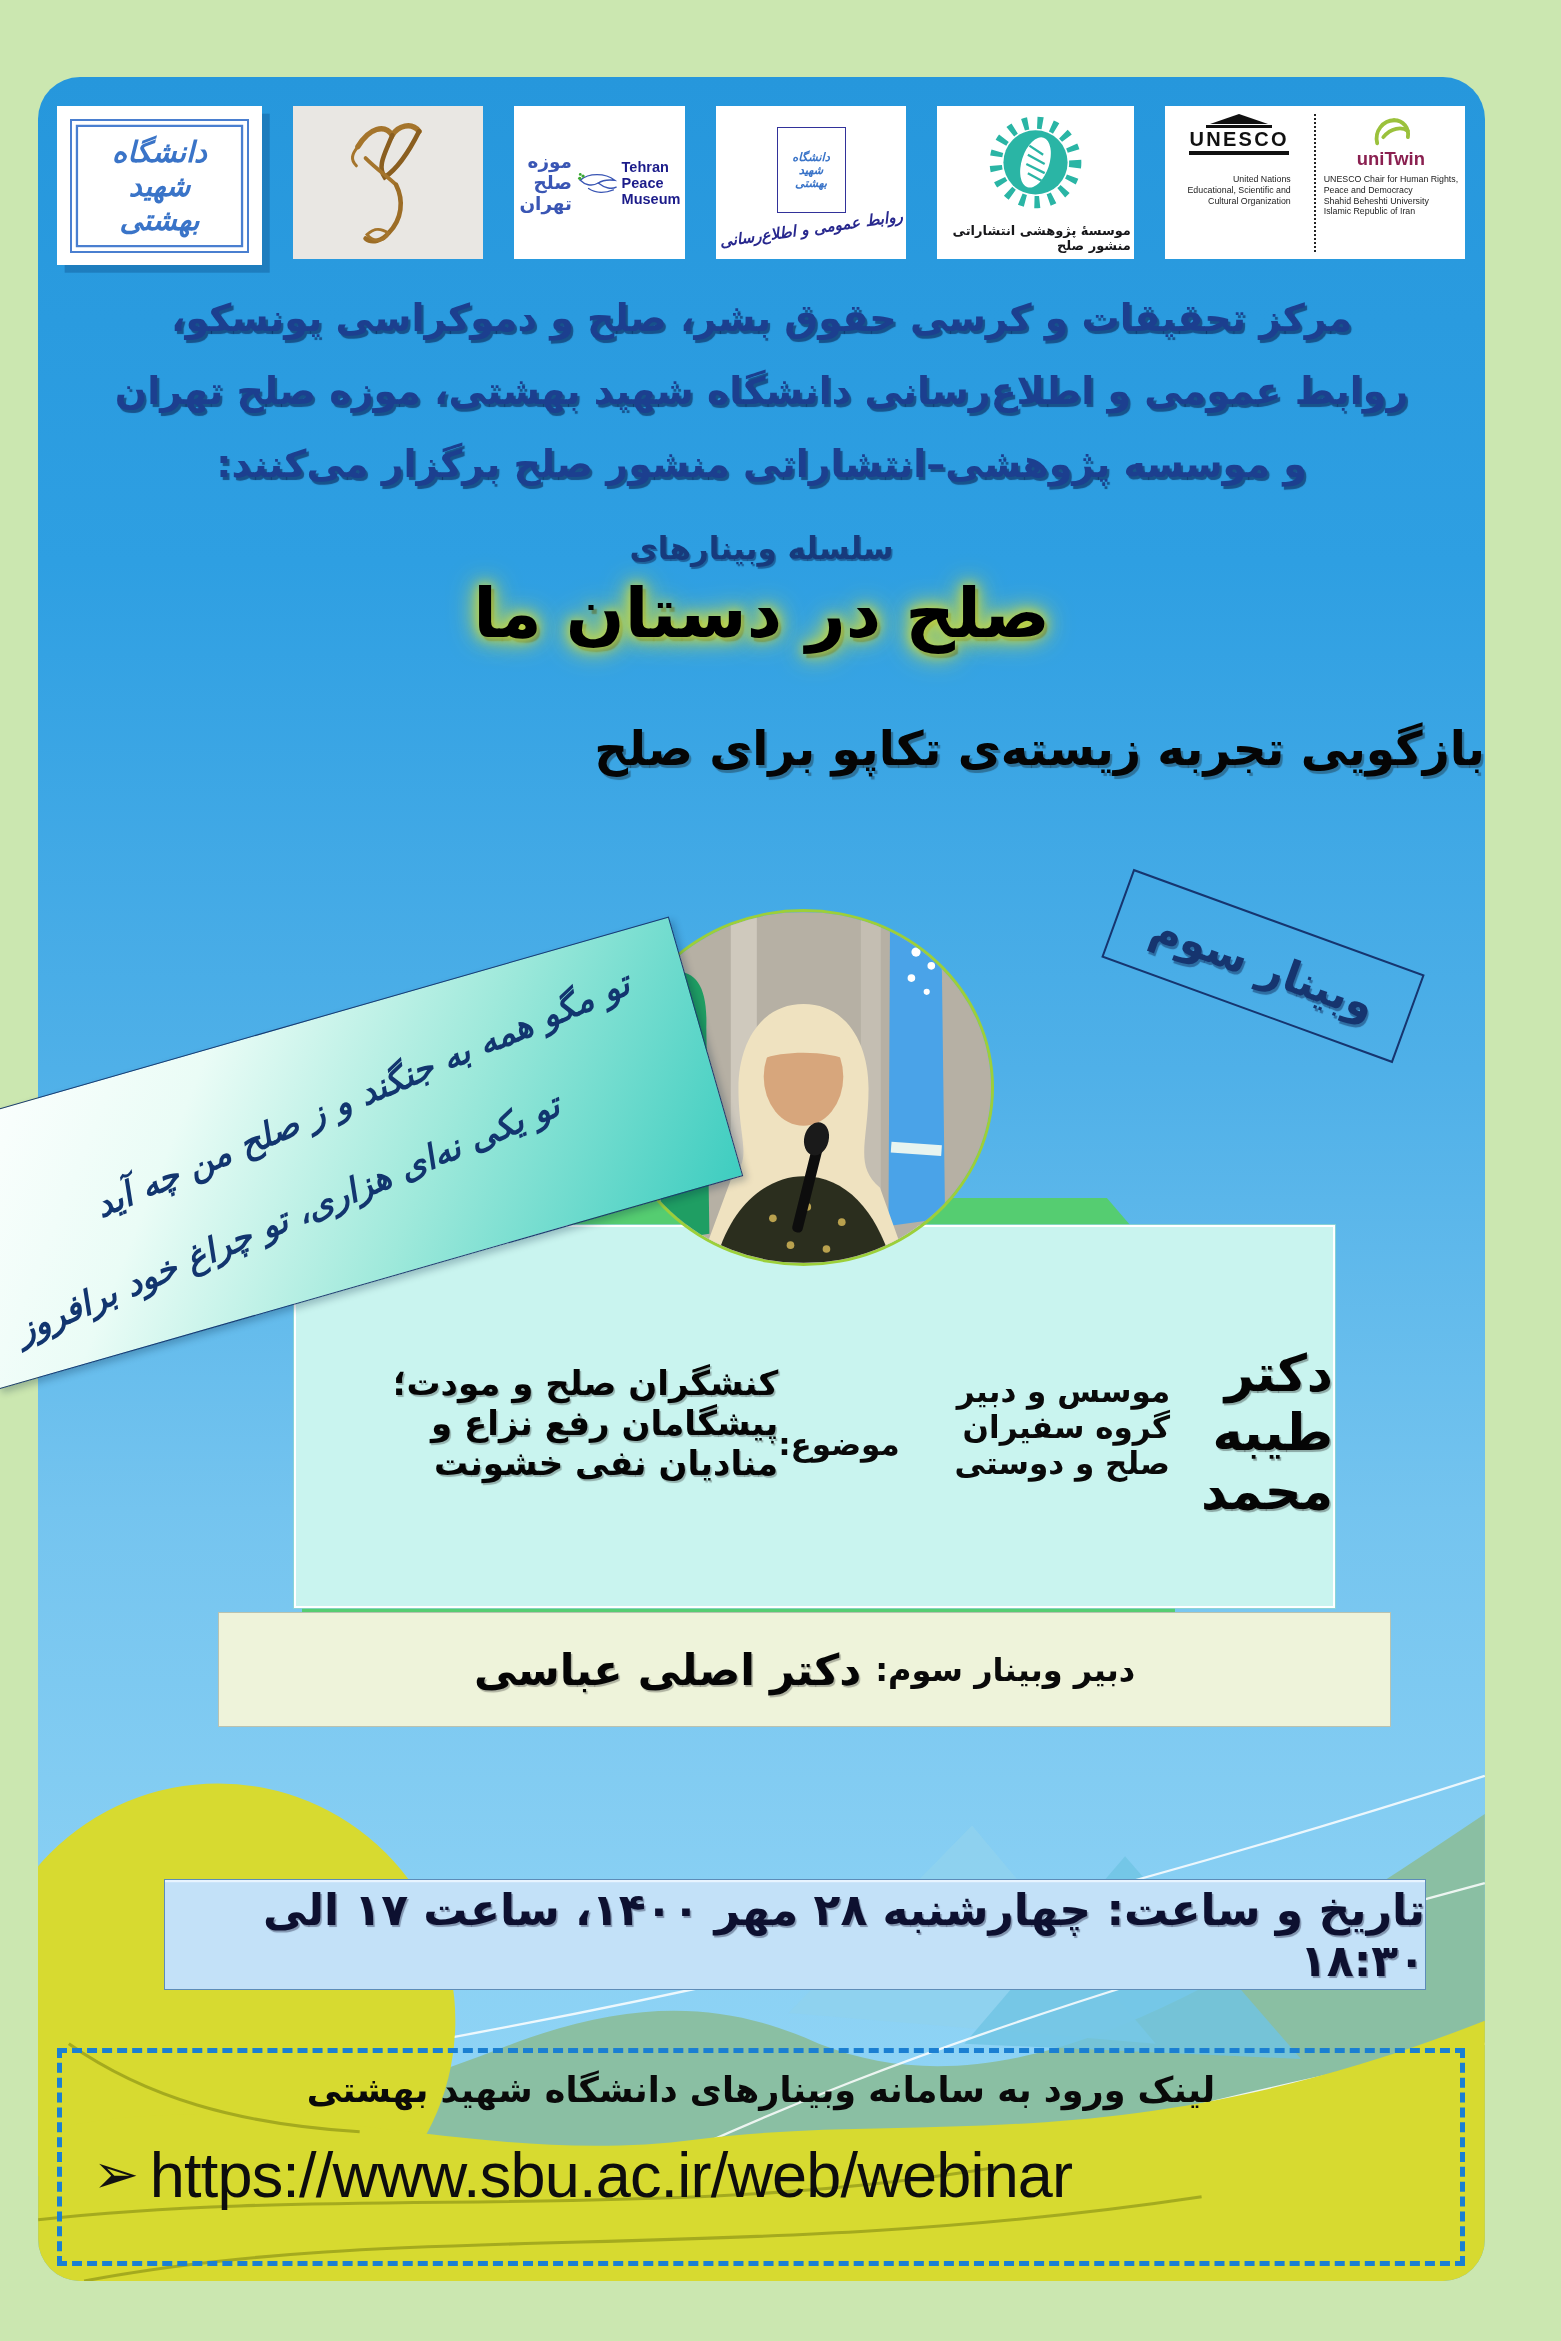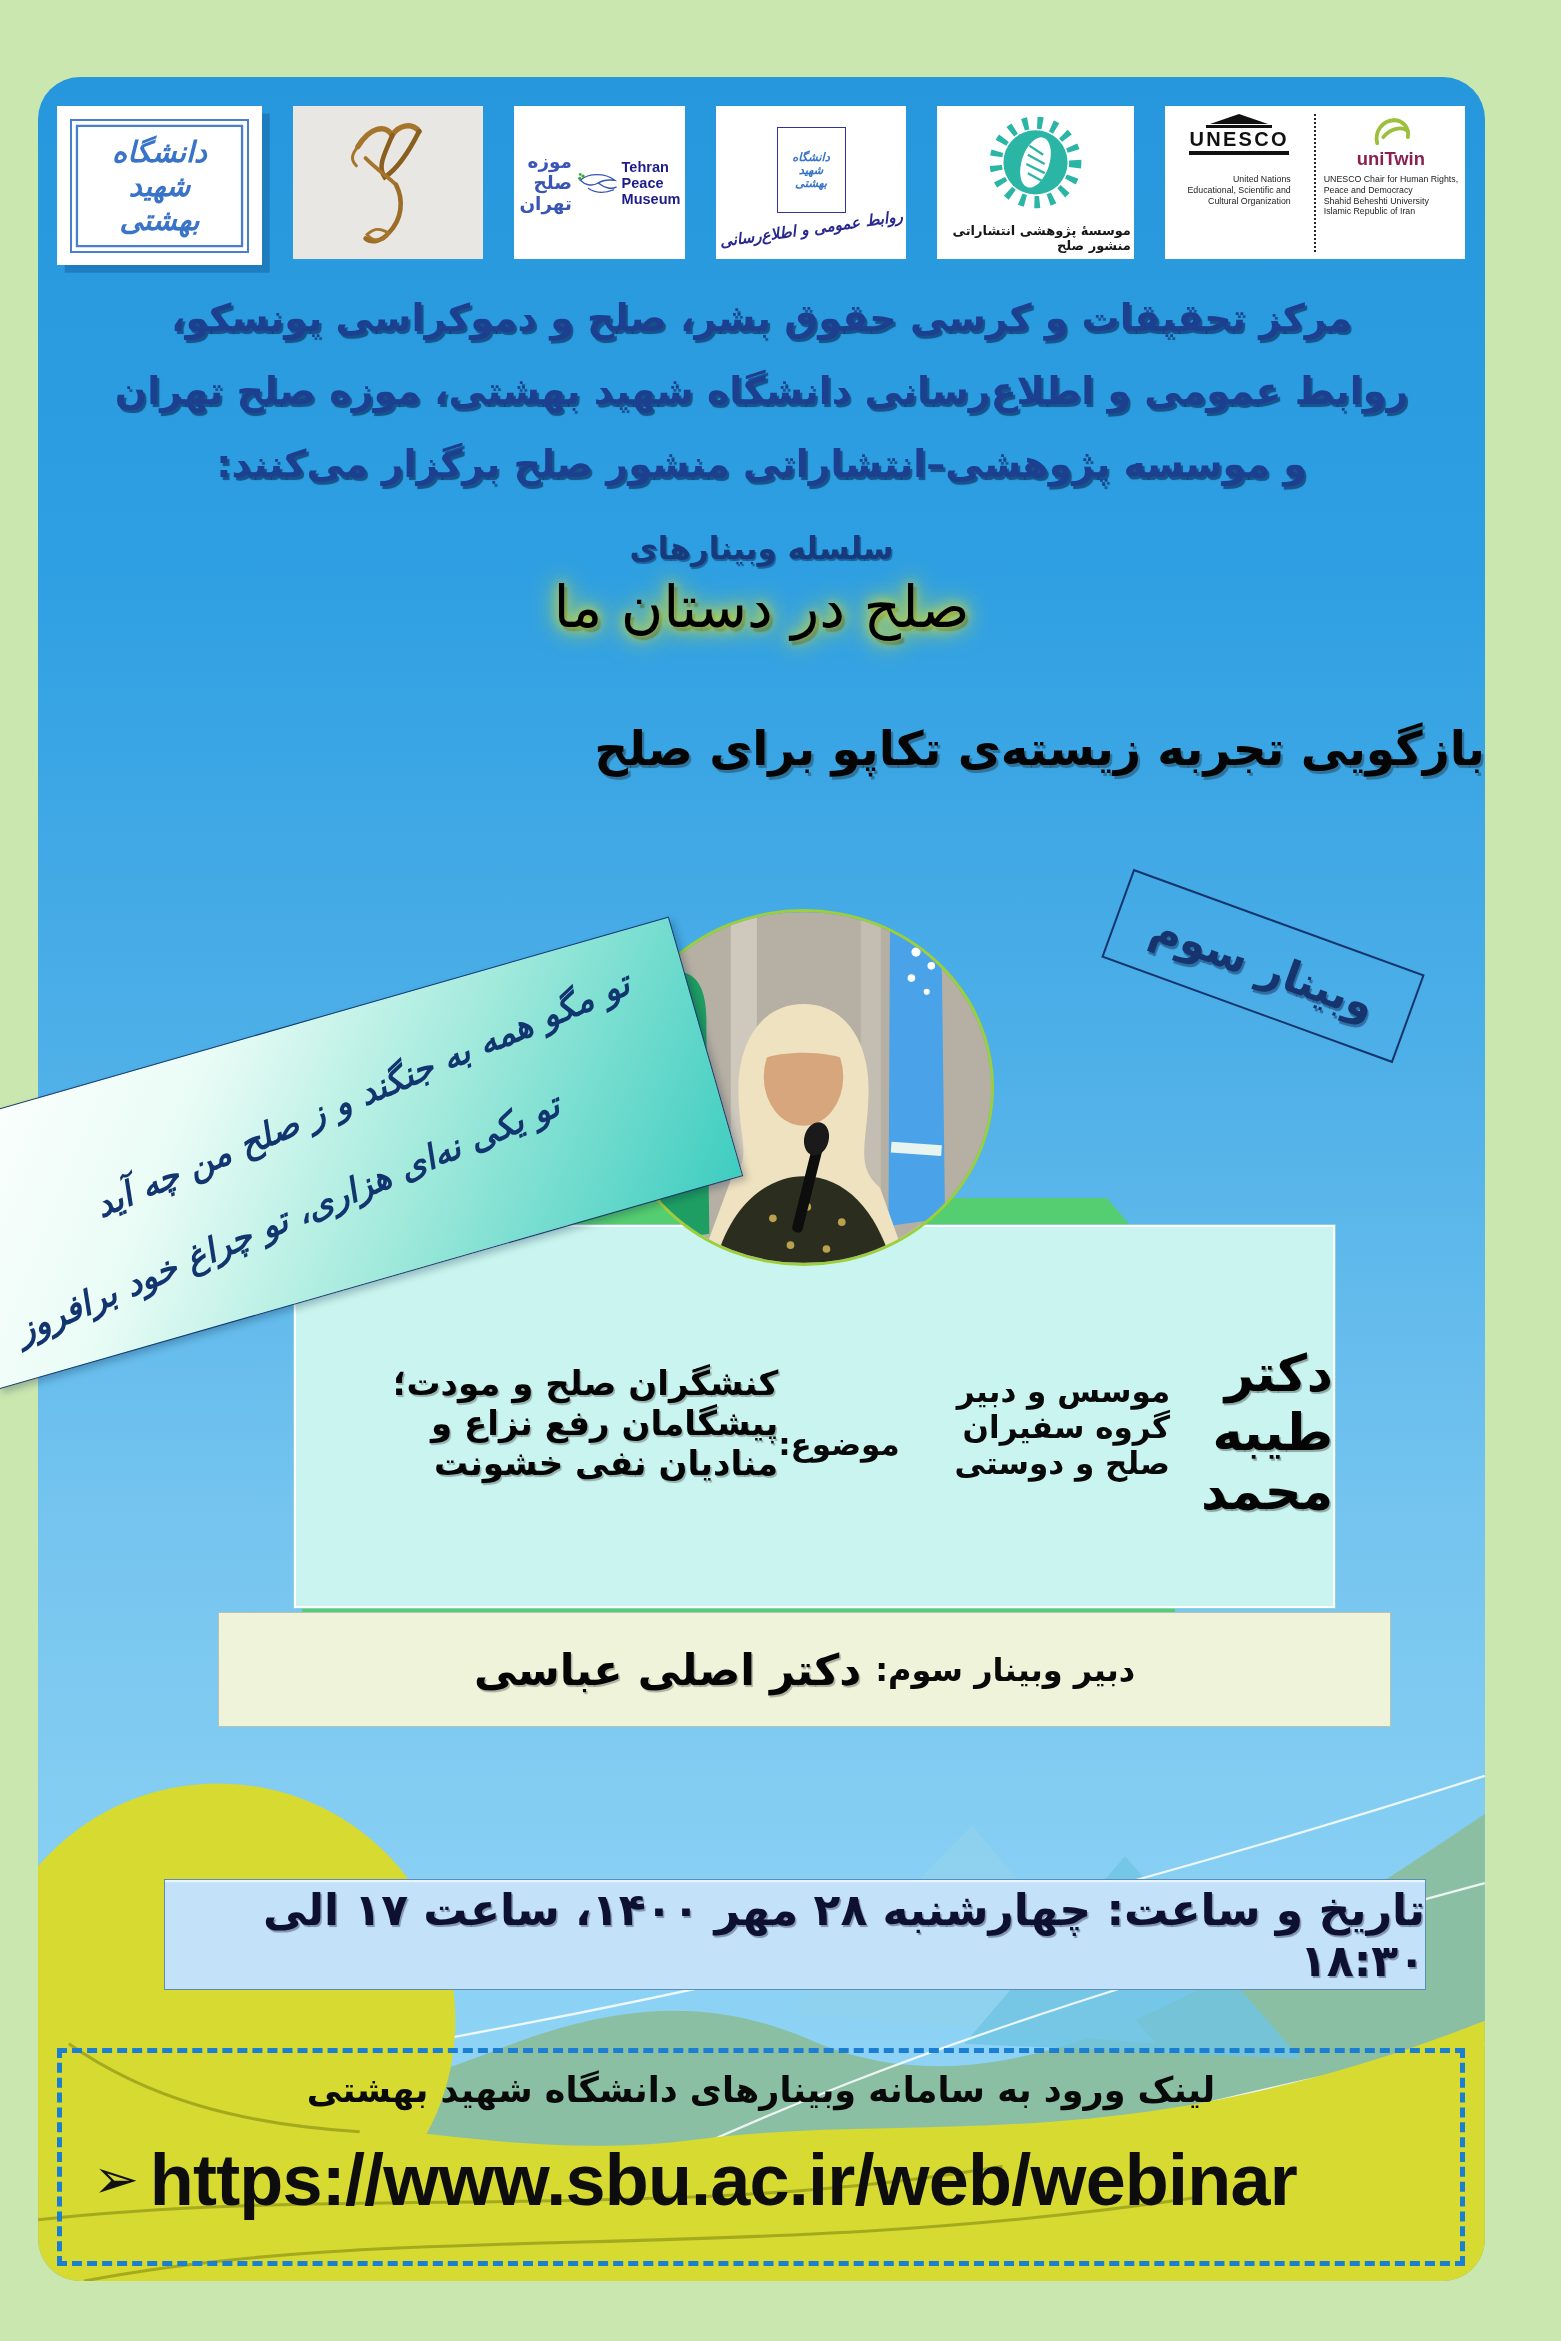--- a/index.html
+++ b/index.html
@@ -38,21 +38,21 @@
   .unitwin-word{font-family:"Liberation Sans",sans-serif;font-weight:bold;font-size:18.4px;color:#8a2050;}
   .unitwin-caption{font-family:"Liberation Sans",sans-serif;font-size:8.8px;line-height:10.7px;color:#222;text-align:left;white-space:pre-line;margin-top:4.6px;}
 
   
   .org-header{position:absolute;left:69px;top:205px;width:1309px;text-align:center;direction:rtl;
     color:#1c3f8f;font-weight:bold;font-size:38px;line-height:73px;
     text-shadow:2.3px 3.1px 0.8px rgba(8,22,70,.55);}
   .series{position:absolute;left:0;top:453px;width:1447px;text-align:center;direction:rtl;
     color:#173a7c;font-weight:bold;font-size:31px;text-shadow:1.5px 2.3px 0.8px rgba(8,22,70,.45);}
   .main-title{position:absolute;left:0;top:496px;width:1447px;text-align:center;direction:rtl;
-    color:#000;font-weight:400;font-size:58px;
+    color:#000;font-weight:700;font-size:69px;
     text-shadow:0 0 10.7px #c3d748,0 0 20px #c3d748,0 0 29px #c3d748,3.1px 3.8px 1.5px rgba(40,40,0,.5);}
   .subtitle{position:absolute;left:0;top:644px;width:1447px;text-align:right;direction:rtl;
     color:#050505;font-weight:bold;font-size:47px;text-shadow:2.3px 3.1px 0.8px rgba(20,20,20,.35);}
 
   
   .poem-banner{position:absolute;left:-54px;top:1018px;width:773px;height:268px;
     transform:rotate(-16deg);transform-origin:50% 50%;
     background:linear-gradient(128deg,#ffffff 0%,#eafcf6 30%,#9fe9db 62%,#3ecdc0 100%);
     border:1.5px solid #1a3a6e;box-shadow:3.1px 4.6px 7.7px rgba(0,30,60,.25);
     display:flex;flex-direction:column;justify-content:center;z-index:6;}
@@ -96,21 +96,21 @@
   .date-box{position:absolute;left:126px;top:1802px;width:1232px;height:109px;background:#c3e1f8;
     border:1.5px solid #5d8cb8;box-shadow:inset 0 2.3px 0 #e8f4ff;display:flex;align-items:center;justify-content:center;z-index:3;padding-left:28px;}
   .date-text{direction:rtl;color:#0d1030;font-weight:900;font-size:44px;text-shadow:1.5px 2.3px 0.8px rgba(10,10,40,.35);}
 
   
   .link-box{position:absolute;left:19px;top:1971px;width:1408px;height:218px;
     border:5.4px dashed #1a7fd2;box-sizing:border-box;z-index:3;display:flex;flex-direction:column;gap:18px;}
   .link-label{margin-top:17px;text-align:center;direction:rtl;color:#0a0a0a;font-weight:bold;font-size:35px;}
   .link-row{display:flex;align-items:center;margin:10.7px 0 0 31px;gap:10.7px;}
   .link-bullet{font-size:55px;color:#111;line-height:55px;}
-  .link-url{font-family:"Liberation Sans",sans-serif;font-weight:bold;font-size:72px;color:#0d0d0d;letter-spacing:-0.8px;}
+  .link-url{font-family:"Liberation Sans",sans-serif;font-weight:normal;font-size:63px;color:#0d0d0d;letter-spacing:-0.8px;}
 </style>
 </head>
 <body>
 
 <div class="canvas">
   <div class="panel">
 
     <div class="logo-row">
 
       <div class="logo-card card-sbu">

